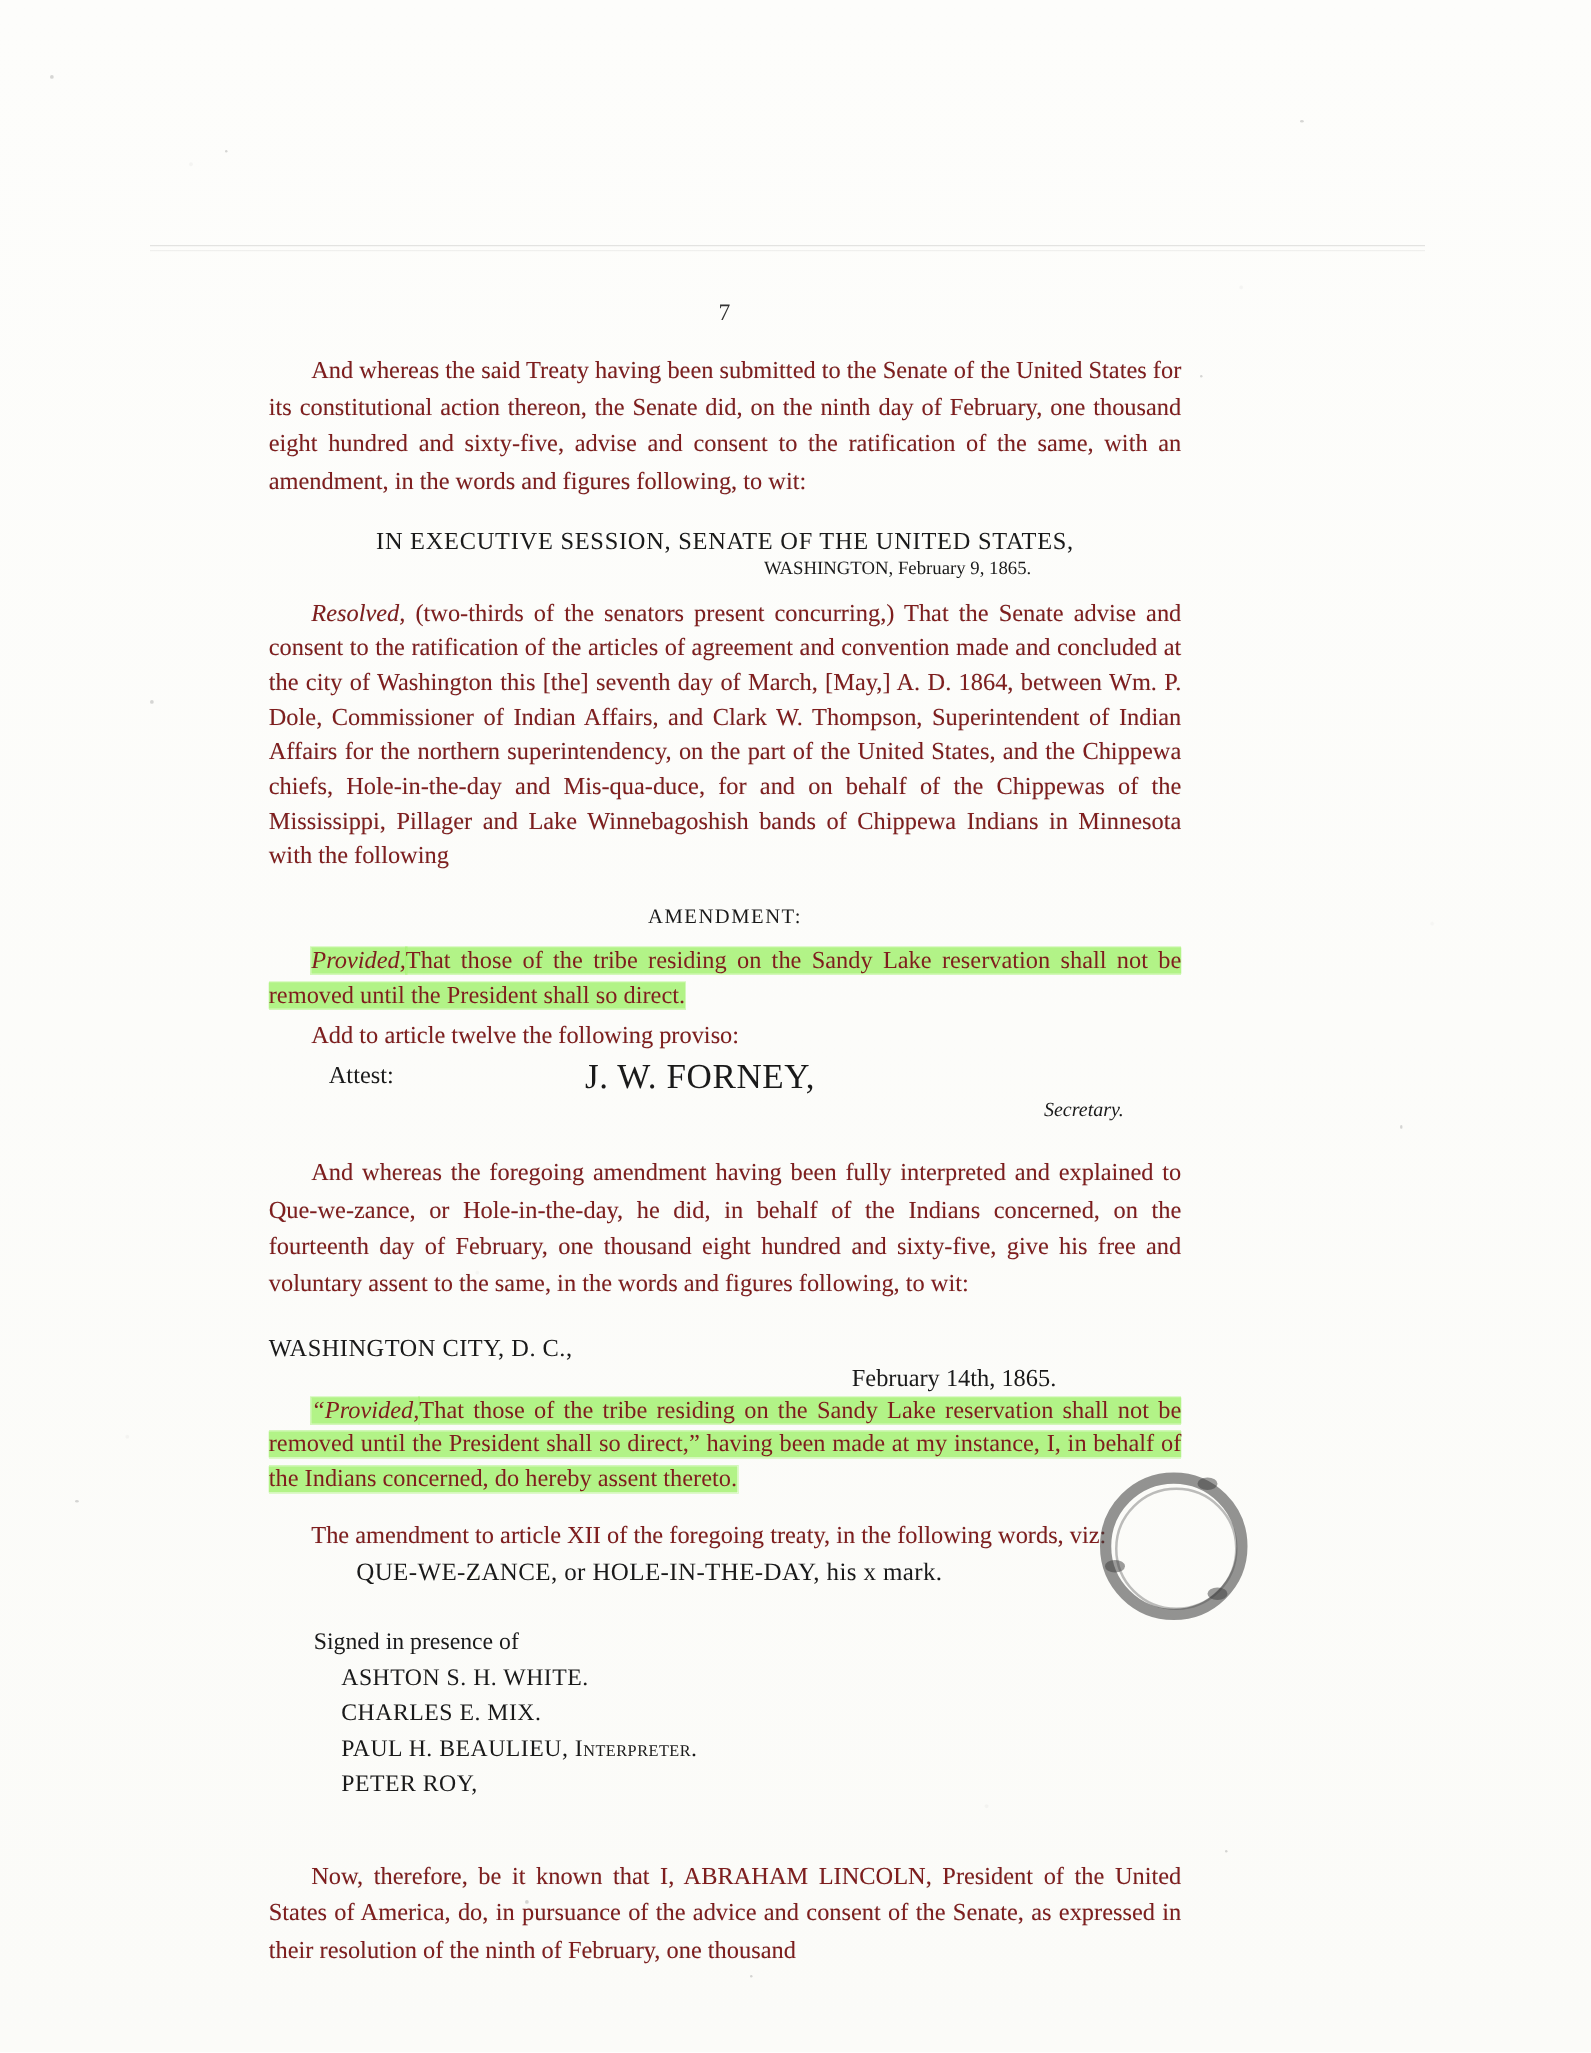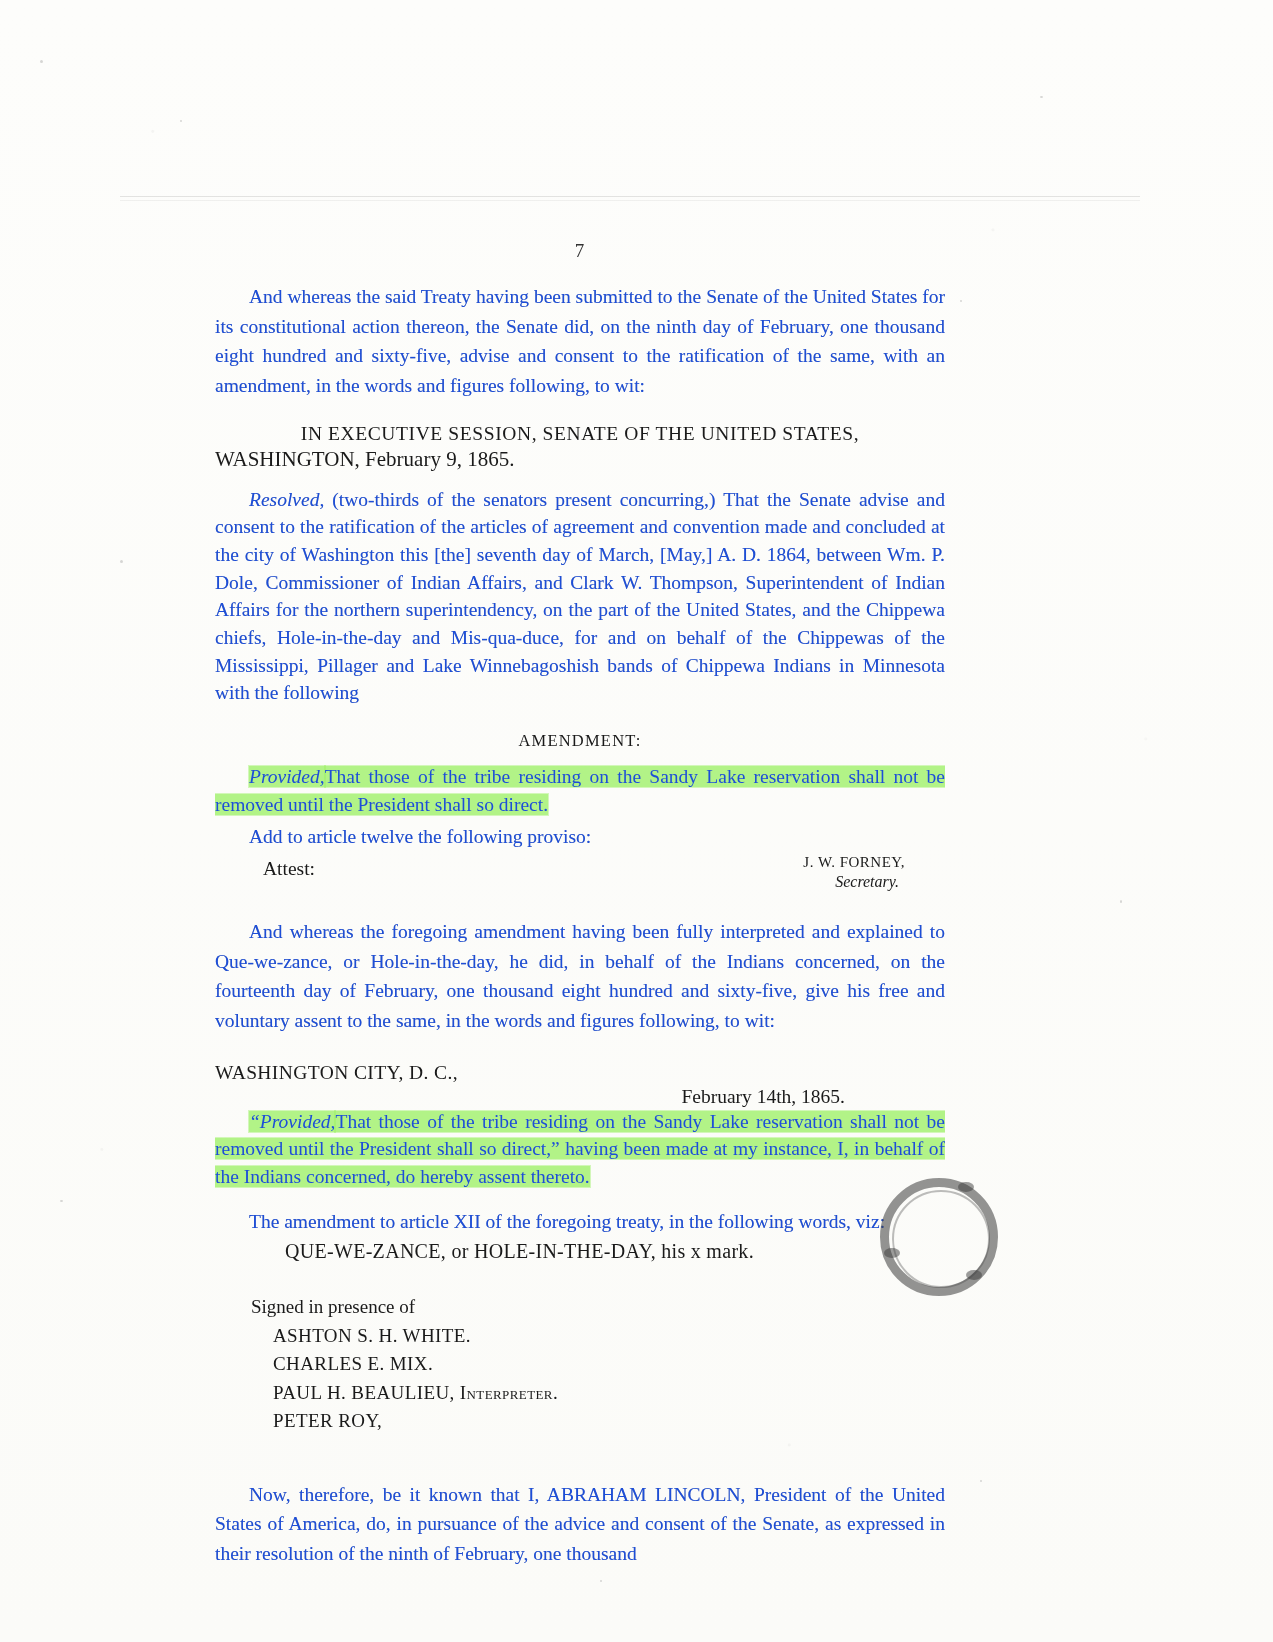--- a/index.html
+++ b/index.html
@@ -56,38 +56,38 @@
     letter-spacing: 1px;
     margin-bottom: 20px;
     color: #333;
   }
 
   p.body {
     font-size: 19.5px;
     line-height: 1.52;
     text-align: justify;
     margin: 0 0 14px 0;
-    color: #1d4ed8;
+    color: #7f1d1d;
     text-indent: 34px;
   }
   p.body.noindent { text-indent: 0; }
   p.tight { line-height: 1.42; }
   .ital { font-style: italic; }
   .heading-block {
     margin: 22px 0 14px 0;
   }
   .heading-line1 {
     text-align: center;
     font-variant: small-caps;
     font-size: 19.5px;
     letter-spacing: 0.6px;
   }
   .heading-line2 {
-    text-align: left;
-    font-size: 21px;
+    text-align: right;
+    font-size: 15px;
     padding-right: 120px;
     margin-top: 2px;
   }
 
   .section-label {
     text-align: center;
     font-variant: small-caps;
     font-size: 16.5px;
     letter-spacing: 1.2px;
     margin: 24px 0 12px 0;
@@ -96,22 +96,22 @@
   .hl {
     background: rgba(150, 240, 90, 0.72);
     box-shadow: 0 0 0 1px rgba(150,240,90,0.4);
   }
 
   .attest {
     font-size: 19.5px;
     margin: 6px 0 0 48px;
   }
   .signature-right {
-    text-align: right;
-    font-size: 15px;
+    text-align: center;
+    font-size: 28px;
     letter-spacing: 0.5px;
     margin-top: -26px;
     padding-right: 40px;
   }
   .signature-title {
     text-align: right;
     font-style: italic;
     font-size: 16px;
     padding-right: 46px;
     margin-top: 2px;

